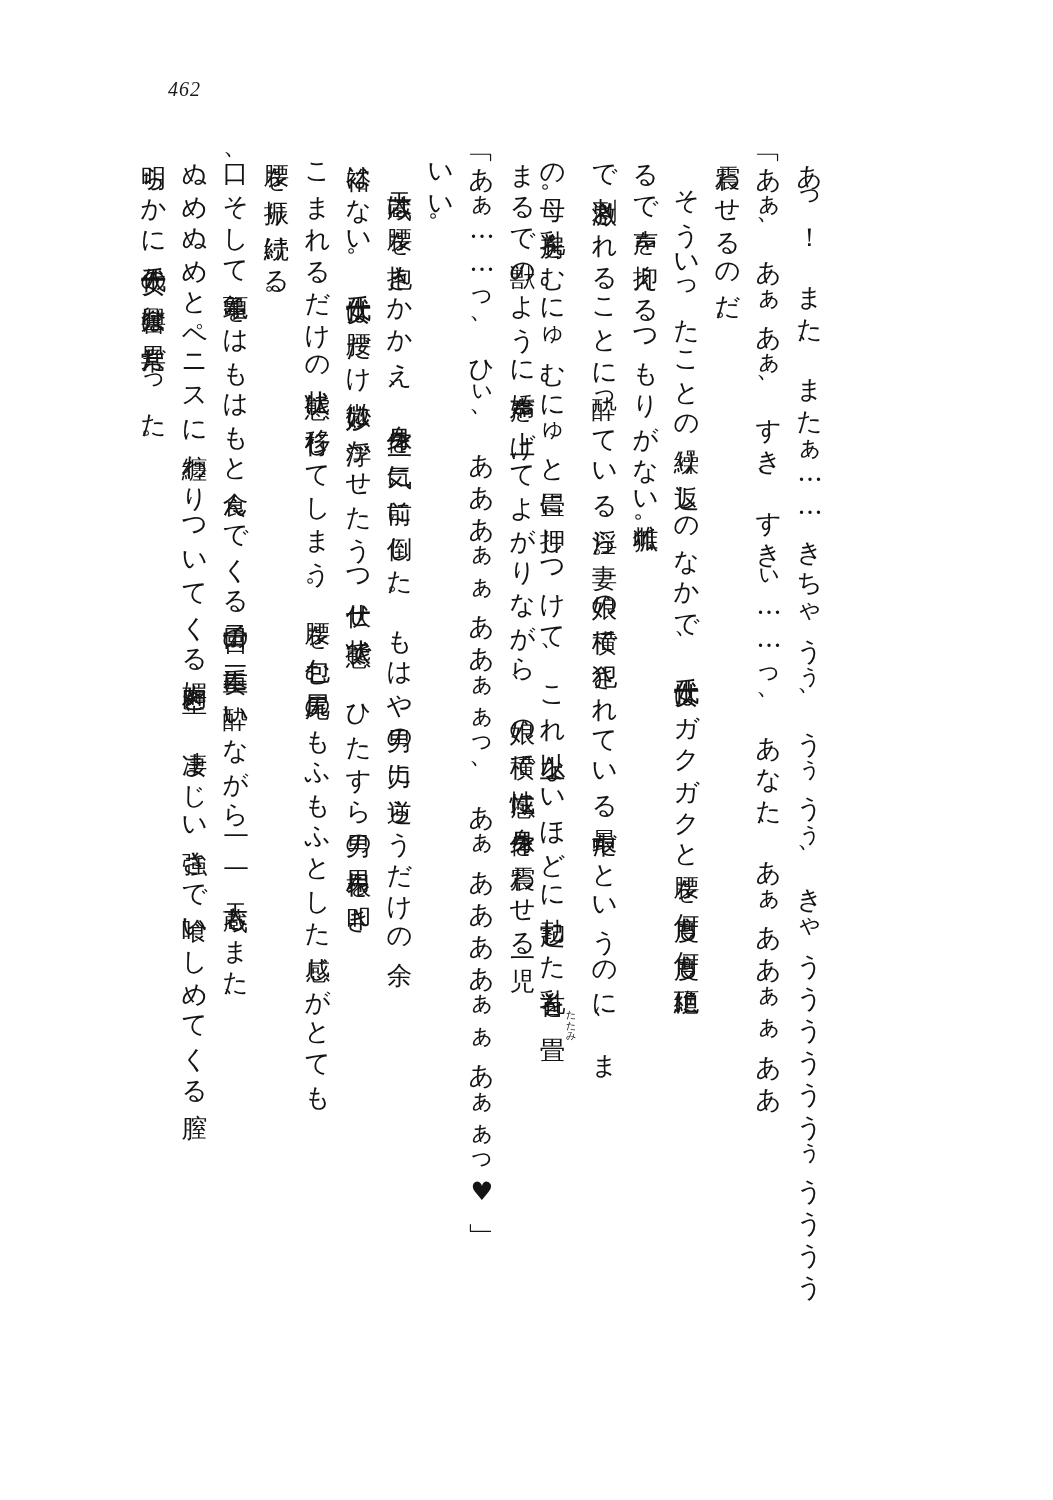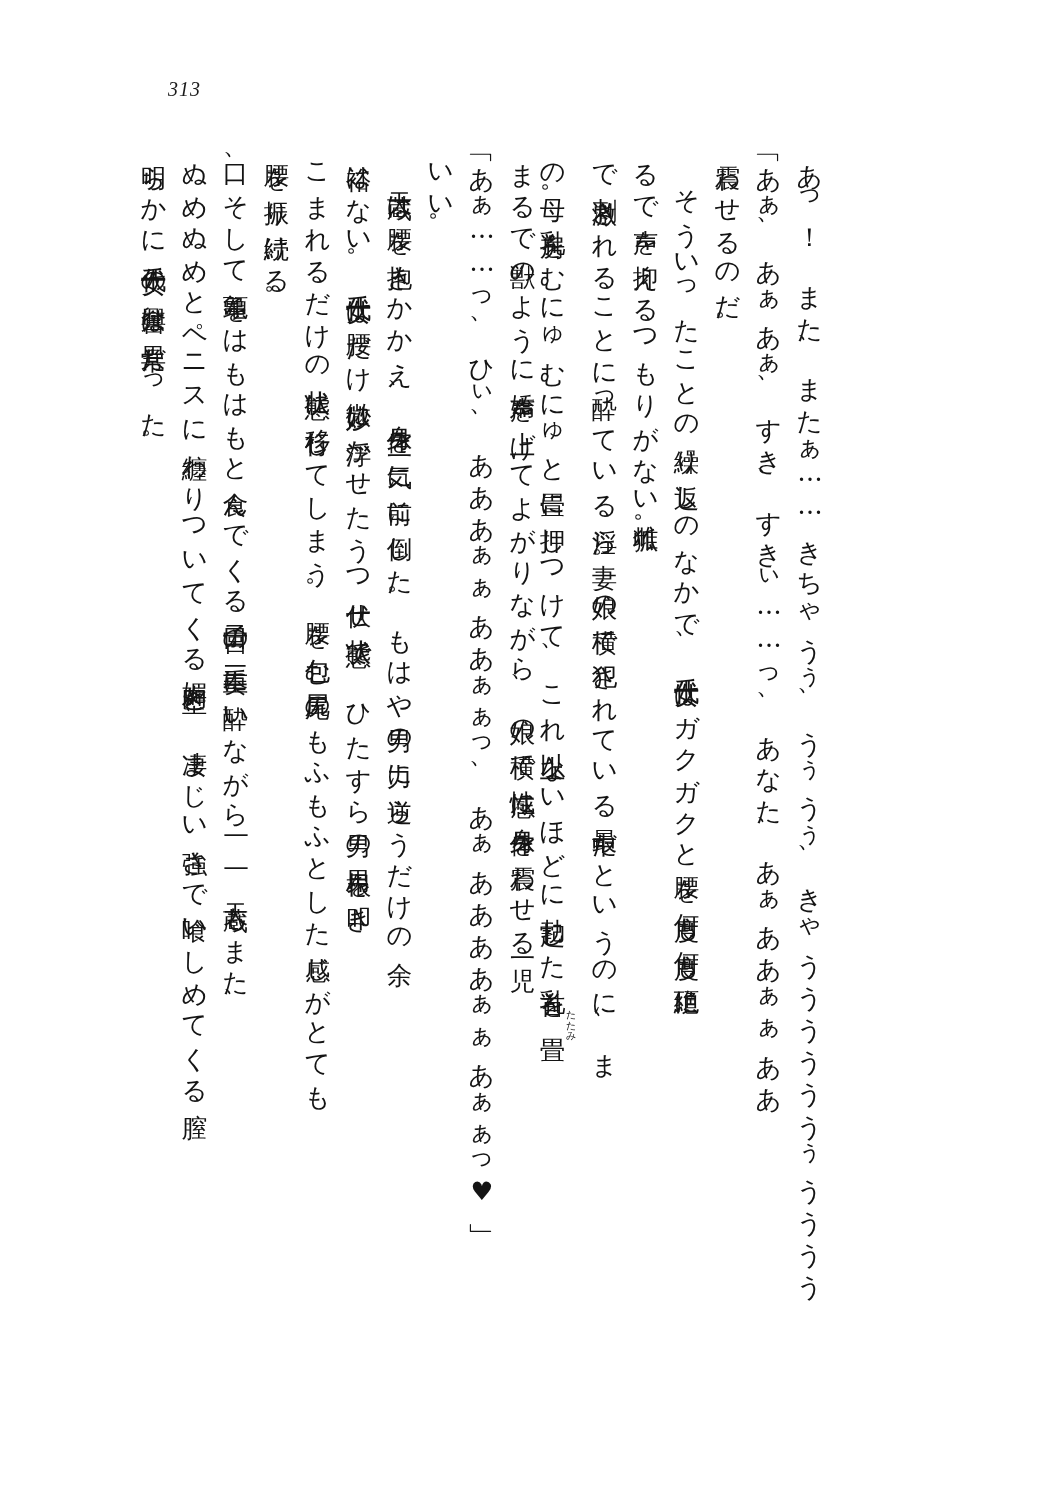--- a/index.html
+++ b/index.html
@@ -62,21 +62,21 @@
   }
   .heart {
     font-family: "DejaVu Sans", sans-serif;
   }
 </style>
 </head>
 <body>
 
 <div class="page">
 
-  <div class="folio">313</div>
+  <div class="folio">462</div>
 
   <div class="textblock">
     <div class="vline">明らかに千代女の興奮は異常だった。</div>
     <div class="vline">ぬめぬめとペニスに纏わりついてくる媚肉壁と、凄まじい強さで喰いしめてくる膣</div>
     <div class="vline">口、そして亀頭をはもはもと食んでくる子宮口の三重奏に酔いながら——天蔵もまた、</div>
     <div class="vline">腰を振り続ける。</div>
     <div class="vline">こまれるだけの状態に移行してしまう。腰を包む尻尾のもふもふとした感じがとても</div>
     <div class="vline">裕はない。千代女は腰だけ微妙に浮かせたうつ伏せ状態で、ひたすら男の男根を叩き</div>
     <div class="vline indent">天蔵は腰を抱きかかえ、身体を一気に前に倒した。もはや男の力に逆らうだけの余</div>
     <div class="vline">いい。</div>

